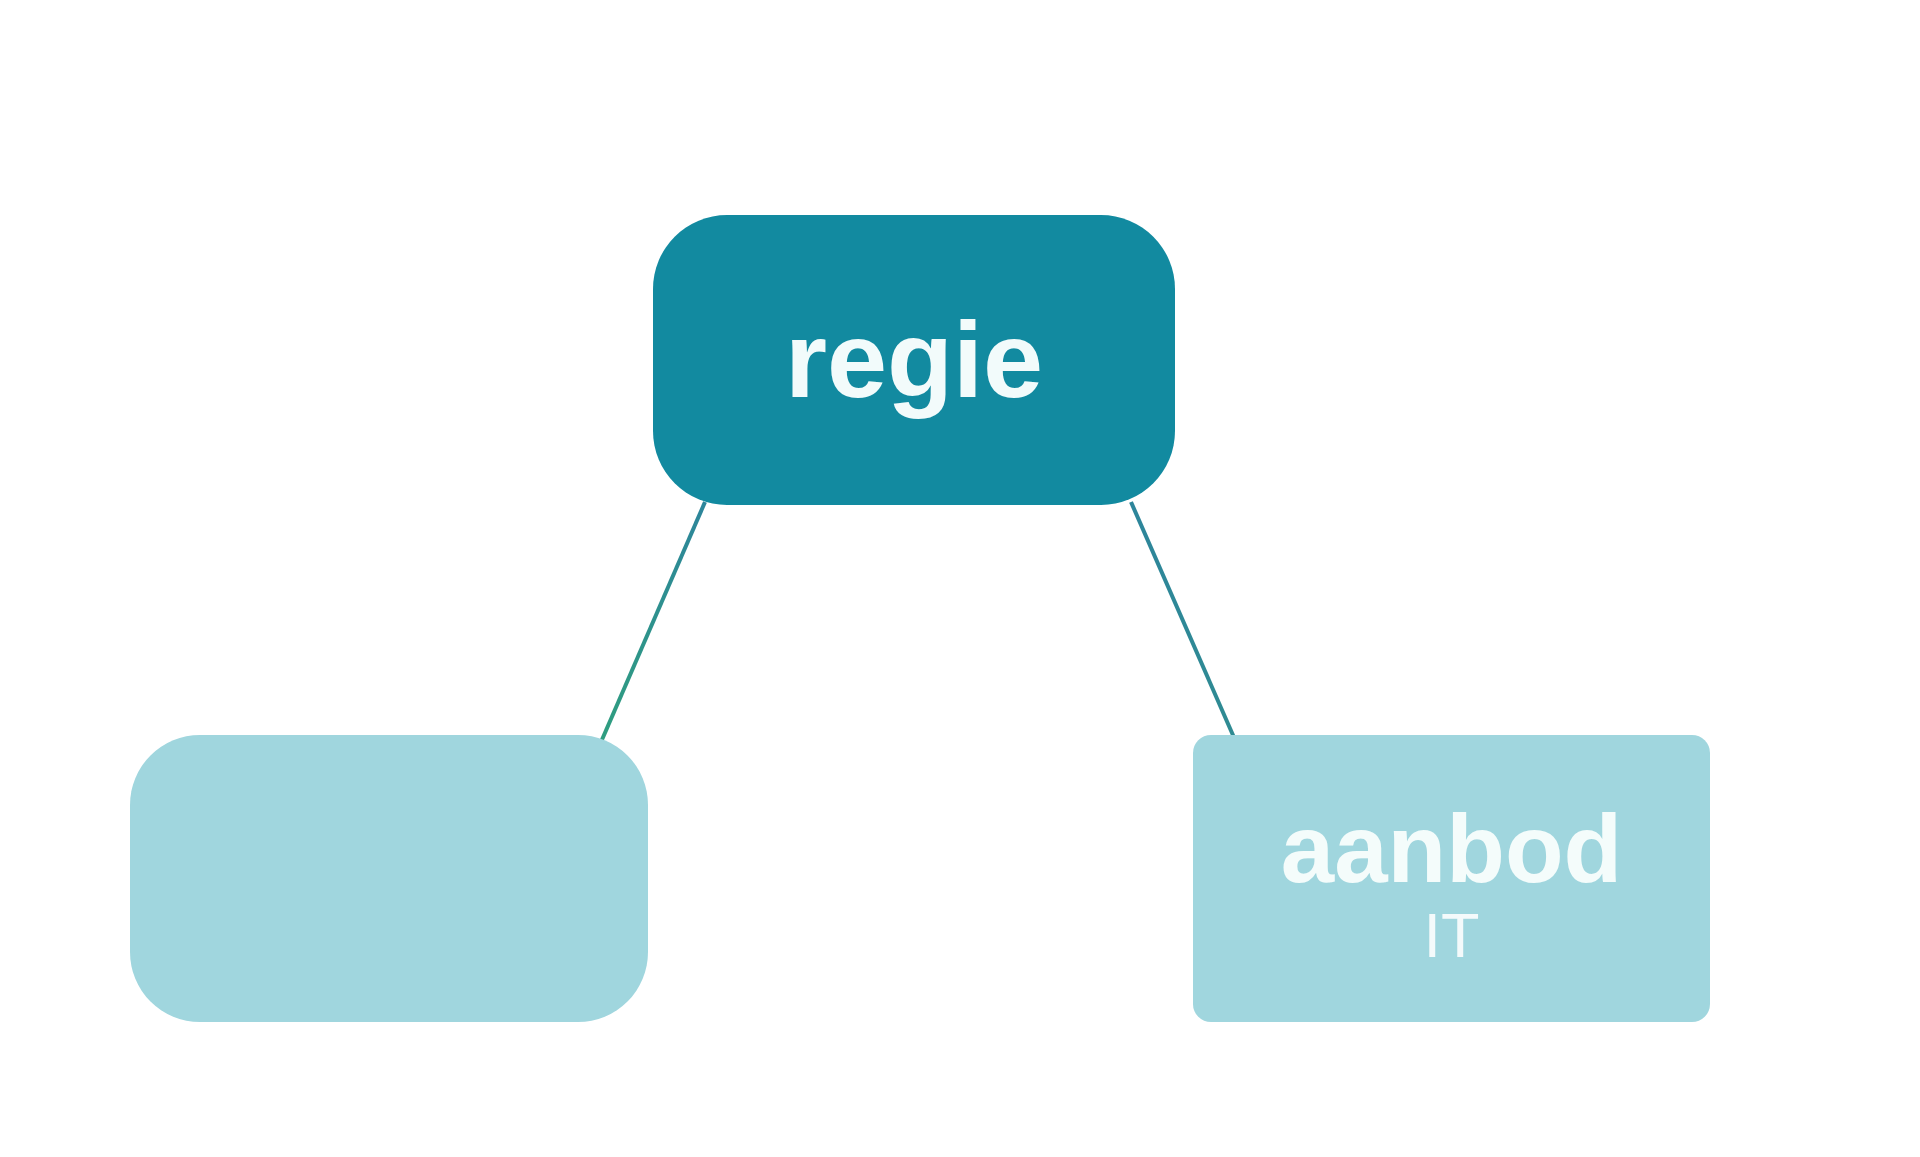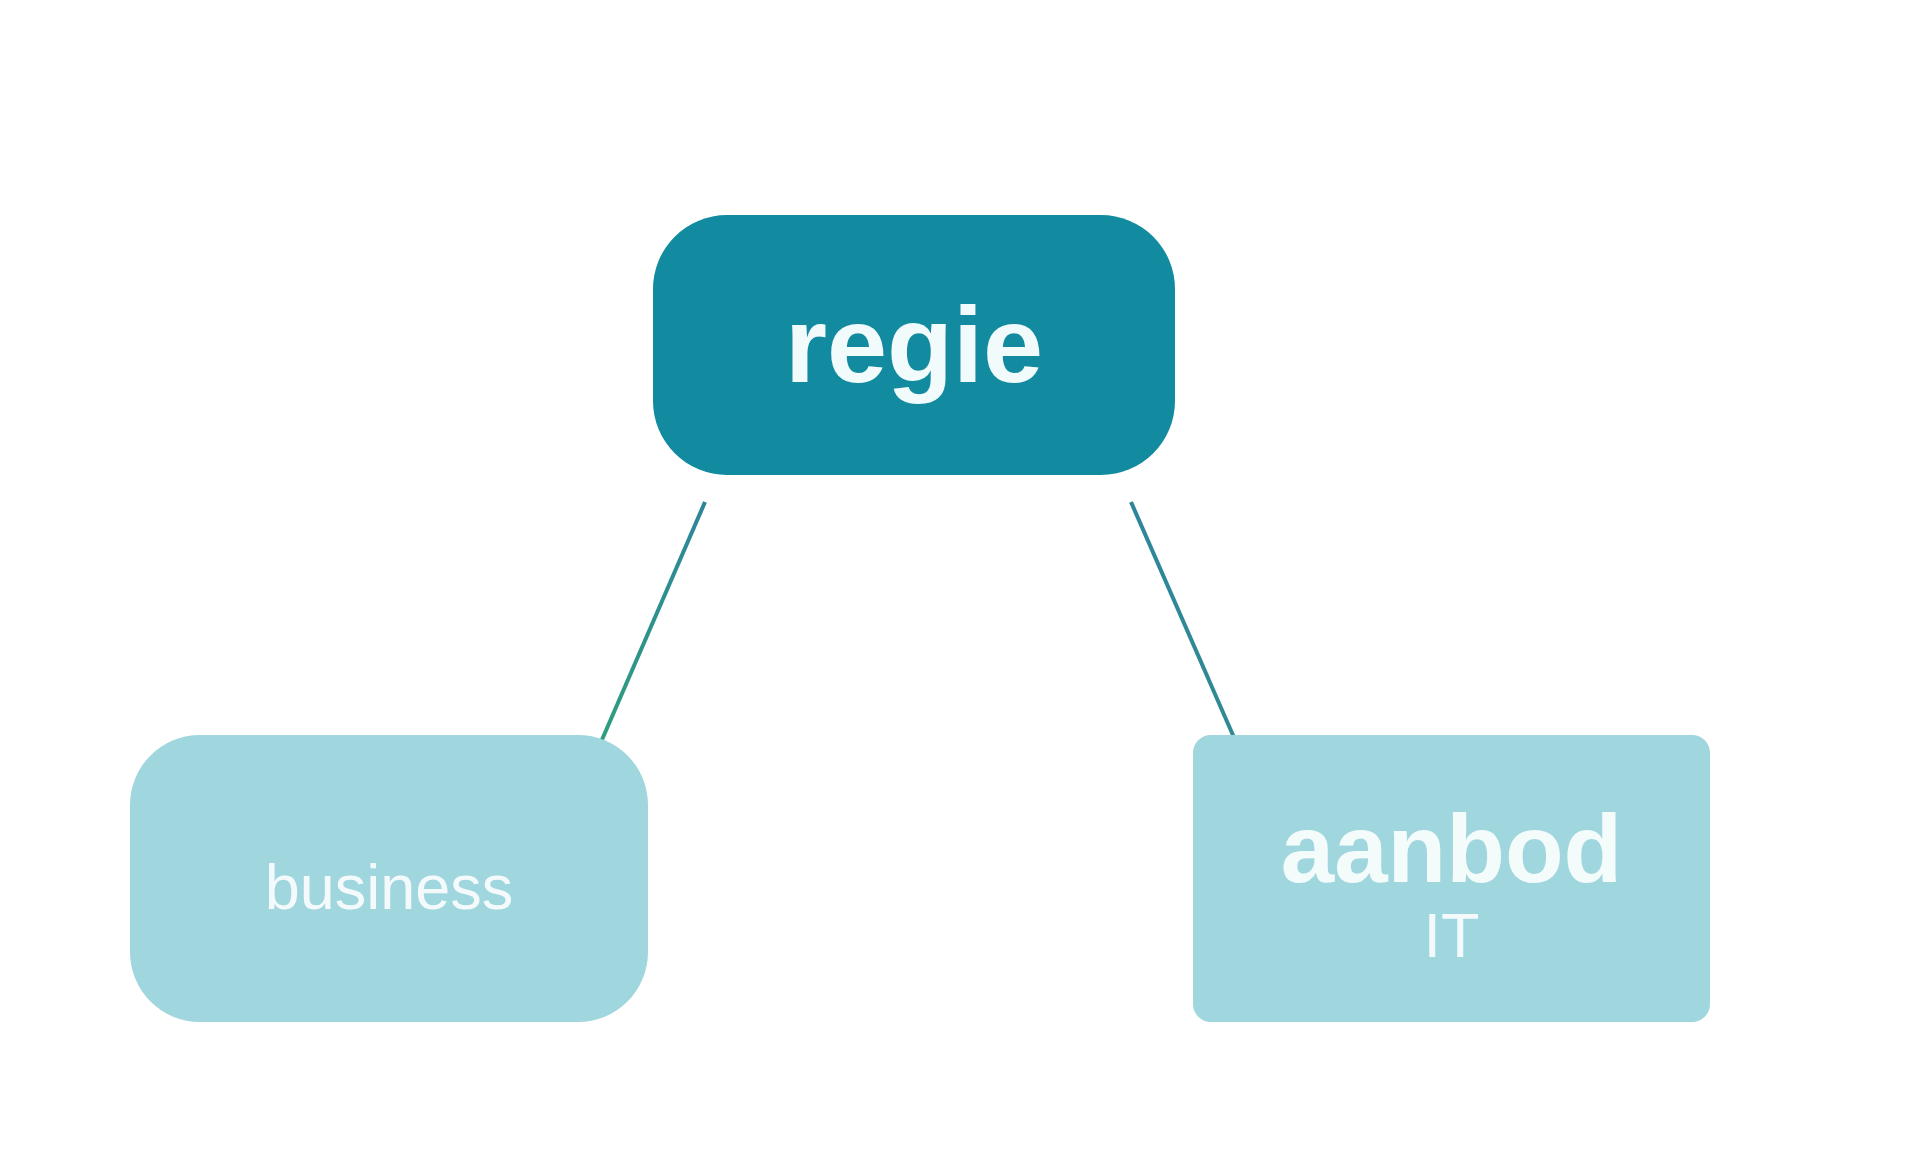--- a/index.html
+++ b/index.html
@@ -27,21 +27,21 @@
     display: flex;
     flex-direction: column;
     align-items: center;
     justify-content: center;
     text-align: center;
   }
   .node-regie {
     left: 653px;
     top: 215px;
     width: 522px;
-    height: 260px;
+    height: 290px;
     border-radius: 74px;
     background: #128aa0;
   }
   .node-vraag {
     left: 130px;
     top: 735px;
     width: 518px;
     height: 287px;
     border-radius: 70px;
     background: #a0d6de;
@@ -102,21 +102,20 @@
     <line x1="705" y1="502" x2="601" y2="742" stroke="url(#gradL)" stroke-width="4"></line>
     <line x1="1131" y1="502" x2="1236" y2="742" stroke="url(#gradR)" stroke-width="4"></line>
     <line x1="646" y1="877" x2="1195" y2="877" stroke="url(#gradH)" stroke-width="4"></line>
   </svg>
 
   <div class="node node-regie" style="background-color: rgb(18, 138, 160);">
     <div class="node-label-main" style="color: rgb(242, 251, 251);">regie</div>
   </div>
 
   <div class="node node-vraag" style="background-color: rgb(160, 214, 222);">
-    <div class="node-sublabel">business</div>
   </div>
 
   <div class="node node-aanbod" style="background-color: rgb(160, 214, 222);">
     <div class="node-label" style="color: rgb(244, 252, 251);">aanbod</div>
     <div class="node-sublabel">IT</div>
   </div>
 
 </div>
 
 </body></html>

